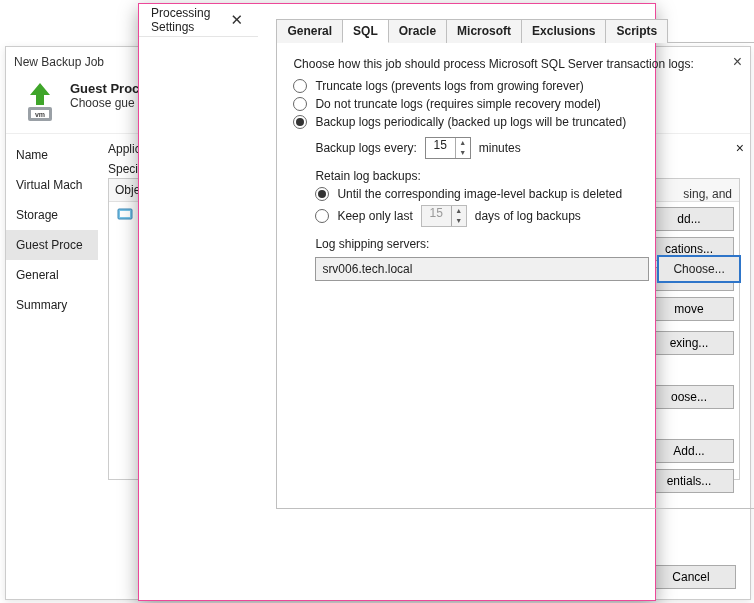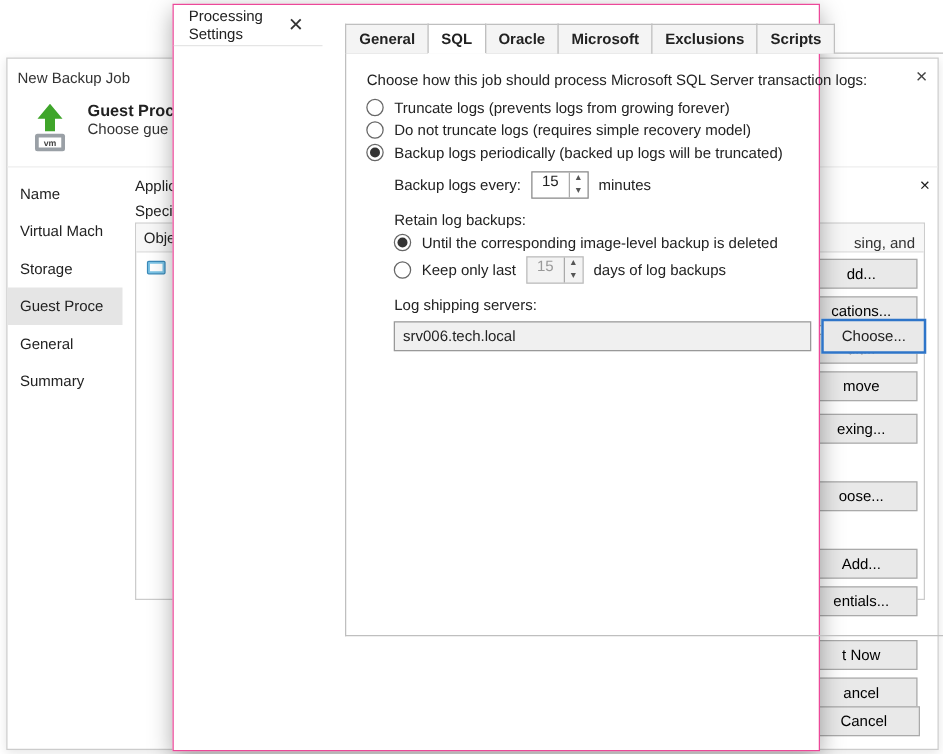--- a/index.html
+++ b/index.html
@@ -313,24 +313,20 @@
   <div class="side-buttons" style="top:284px;">
     <button class="btn">exing...</button>
   </div>
   <div class="side-buttons" style="top:338px;">
     <button class="btn">oose...</button>
   </div>
   <div class="side-buttons" style="top:392px;">
     <button class="btn">Add...</button>
     <button class="btn">entials...</button>
   </div>
-  <div class="side-buttons" style="top:465px;">
-    <button class="btn">t Now</button>
-    <button class="btn">ancel</button>
-  </div>
 
   <div class="wizard-footer">
     <button class="btn">Cancel</button>
   </div>
 </div>
 
 <div class="dialog">
   <div class="dialog-titlebar">
     <span>Processing Settings</span>
     <div class="close">✕</div>

